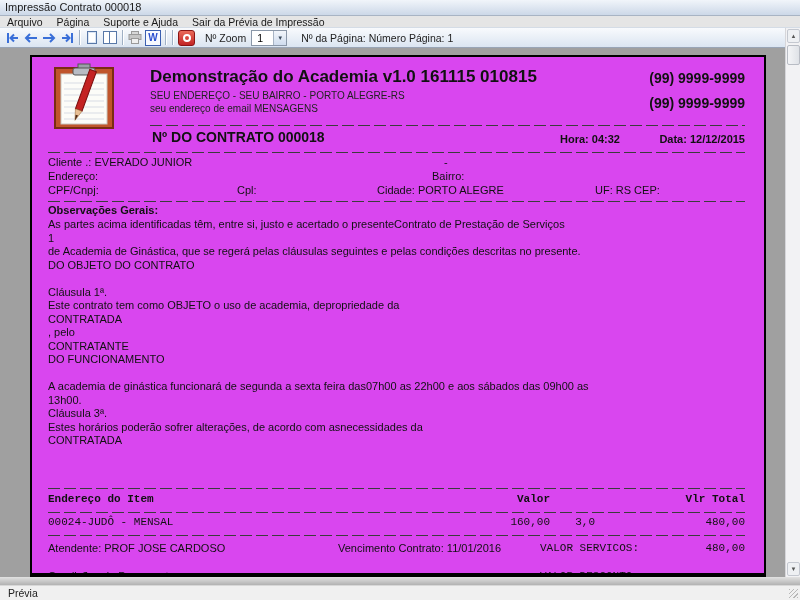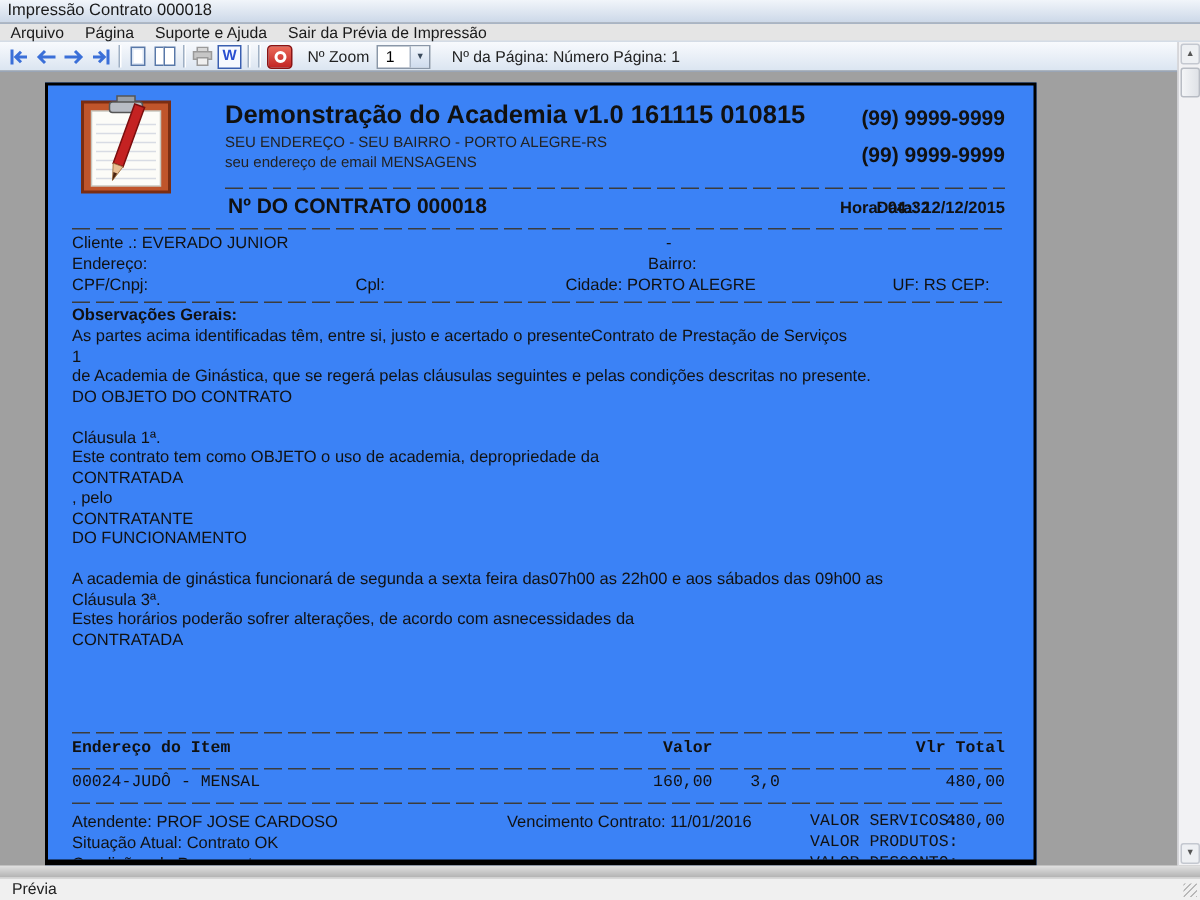--- a/index.html
+++ b/index.html
@@ -78,22 +78,22 @@
   }
   .statusbar {
     position:absolute; left:0; right:0; bottom:0; height:15px;
     background:#f0f0f0; border-top:1px solid #d8d8d8;
     font-size:10.5px; color:#222; line-height:14px; padding-left:8px;
   }
   .grip { position:absolute; right:2px; bottom:2px; width:9px; height:9px;
     background:repeating-linear-gradient(135deg,#b8b8b8 0 1px,transparent 1px 3px); }
   
   .page {
-    position:absolute; left:30px; top:55px; width:661px; height:522px;
-    background:#3b82f6; border:2px solid #000; border-bottom-width:4px;
+    position:absolute; left:30px; top:55px; width:736px; height:522px;
+    background:#d946ef; border:2px solid #000; border-bottom-width:4px;
     overflow:hidden; color:#111;
   }
   .abs { position:absolute; }
   .rule {
     position:absolute; height:1px;
     background:repeating-linear-gradient(90deg,#3c3c3c 0,#3c3c3c 12px,transparent 12px,transparent 16px);
   }
   .doc-title { font-size:17px; font-weight:bold; white-space:nowrap; }
   .doc-sub { font-size:10px; color:#222; white-space:nowrap; }
   .phone { font-size:14px; font-weight:bold; }
@@ -246,20 +246,21 @@
       <div class="doc-line">DO OBJETO DO CONTRATO</div>
       <div class="doc-line"></div>
       <div class="doc-line">Cláusula 1ª.</div>
       <div class="doc-line">Este contrato tem como OBJETO o uso de academia, depropriedade da</div>
       <div class="doc-line">CONTRATADA</div>
       <div class="doc-line">, pelo</div>
       <div class="doc-line">CONTRATANTE</div>
       <div class="doc-line">DO FUNCIONAMENTO</div>
       <div class="doc-line"></div>
       <div class="doc-line">A academia de ginástica funcionará de segunda a sexta feira das07h00 as 22h00 e aos sábados das 09h00 as</div>
+      <div class="doc-line">13h00.</div>
       <div class="doc-line">Cláusula 3ª.</div>
       <div class="doc-line">Estes horários poderão sofrer alterações, de acordo com asnecessidades da</div>
       <div class="doc-line">CONTRATADA</div>
     </div>
 
     <div class="rule" style="left:16px; right:19px; top:431px;"></div>
     <div class="trow mono thead" style="top:436px;">
       <span class="c-desc">Endereço do Item</span>
       <span class="c-valor">Valor</span>
       <span class="c-qtd"></span>
@@ -273,24 +274,20 @@
       <span class="c-total">480,00</span>
     </div>
     <div class="rule" style="left:16px; right:19px; top:478px;"></div>
 
     <div class="frow" style="top:485px;">
       <span class="abs t11" style="left:0;">Atendente: PROF JOSE CARDOSO</span>
       <span class="abs t11" style="left:290px;">Vencimento Contrato: 11/01/2016</span>
       <span class="abs mono" style="left:492px;">VALOR SERVICOS:</span>
       <span class="abs mono" style="right:0; text-align:right;">480,00</span>
     </div>
-    <div class="frow" style="top:499px;">
-      <span class="abs t11" style="left:0;">Situação Atual: Contrato OK</span>
-      <span class="abs mono" style="left:492px;">VALOR PRODUTOS:</span>
-    </div>
     <div class="frow" style="top:513px;">
       <span class="abs t11" style="left:0;">Condições de Pagamento:</span>
       <span class="abs mono" style="left:492px;">VALOR DESCONTO:</span>
     </div>
   </div>
 
   <div class="scrollbar">
     <span class="sb-btn sb-up">▲</span>
     <span class="sb-thumb"></span>
     <span class="sb-btn sb-down">▼</span>

